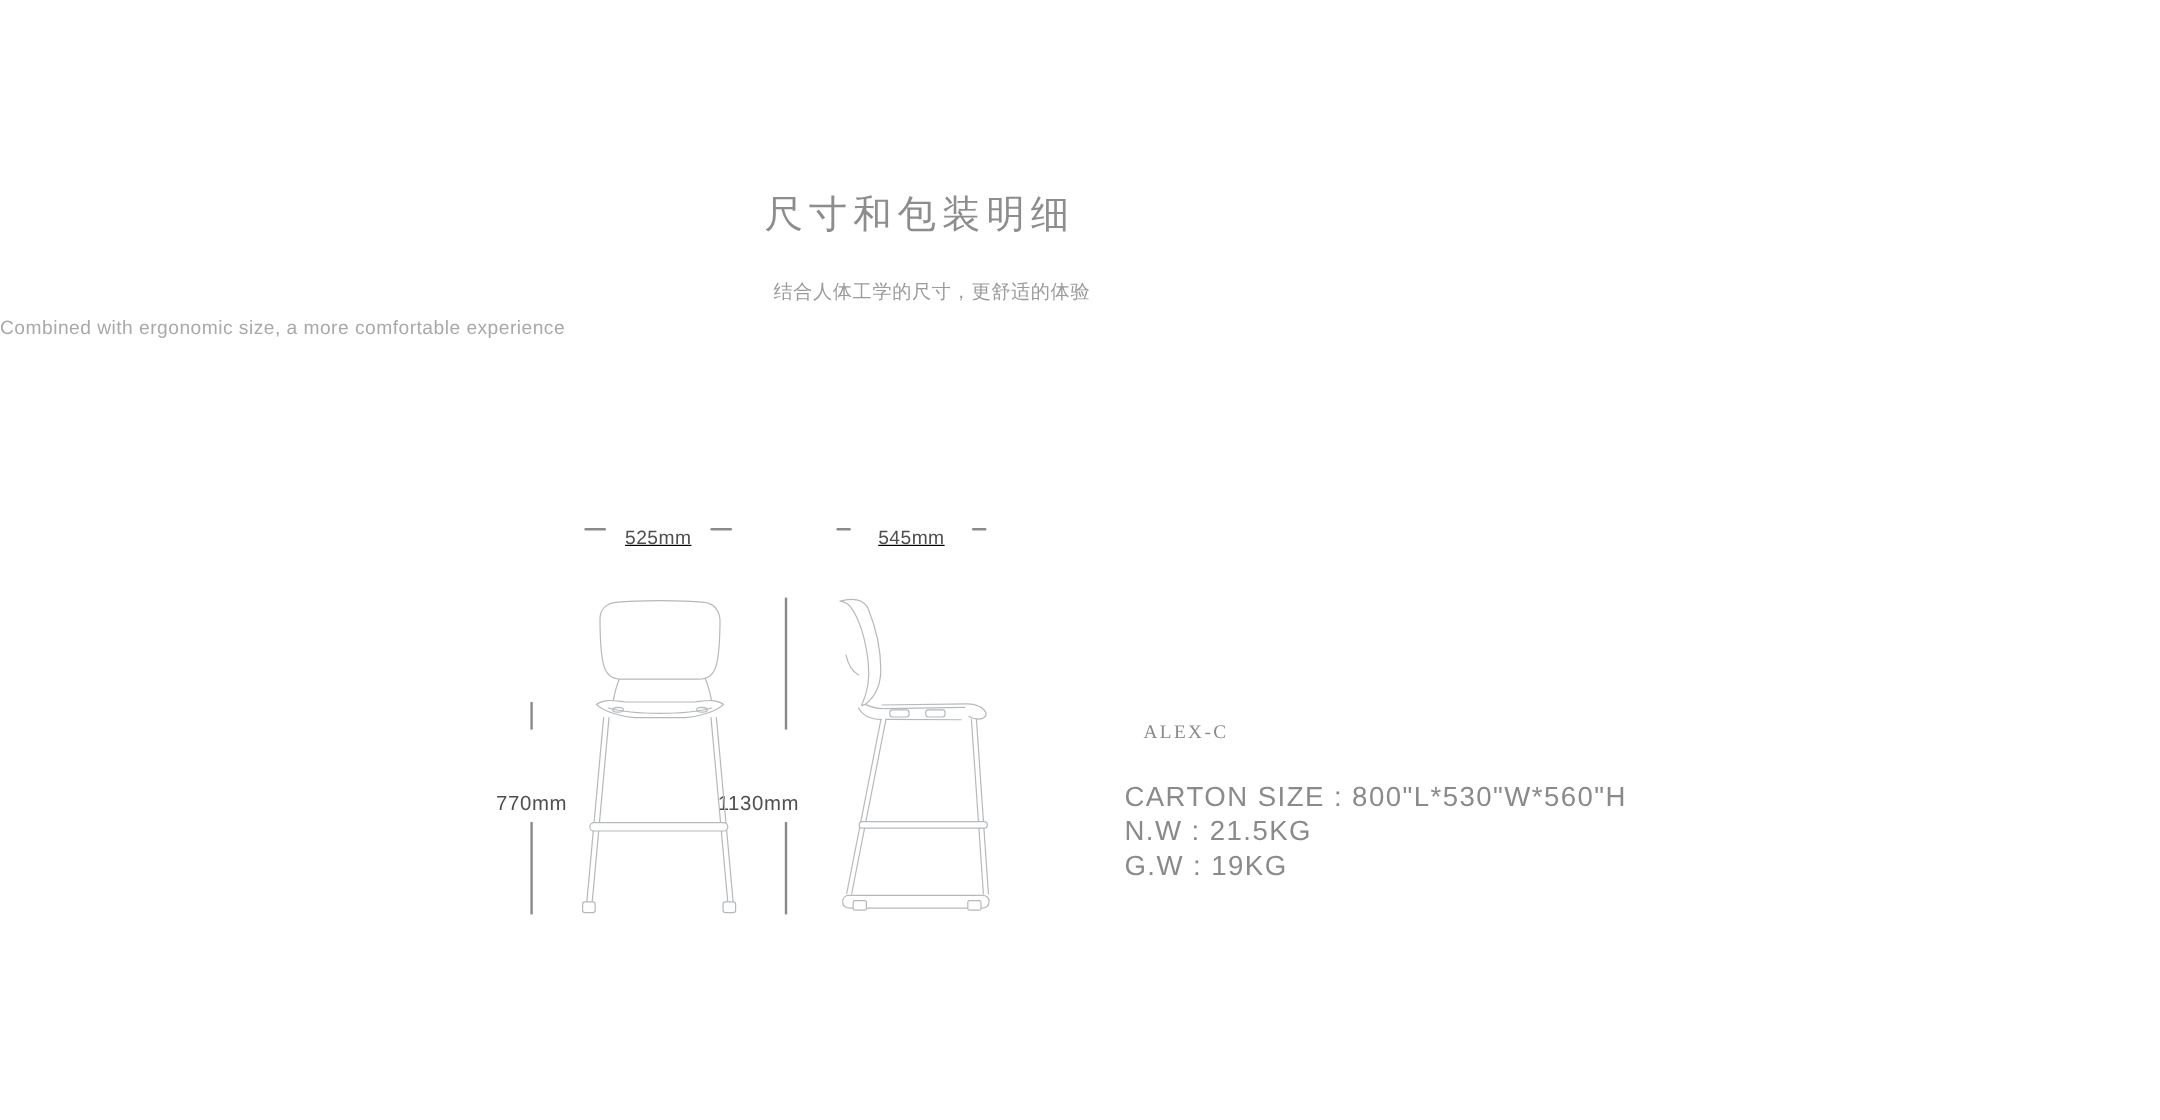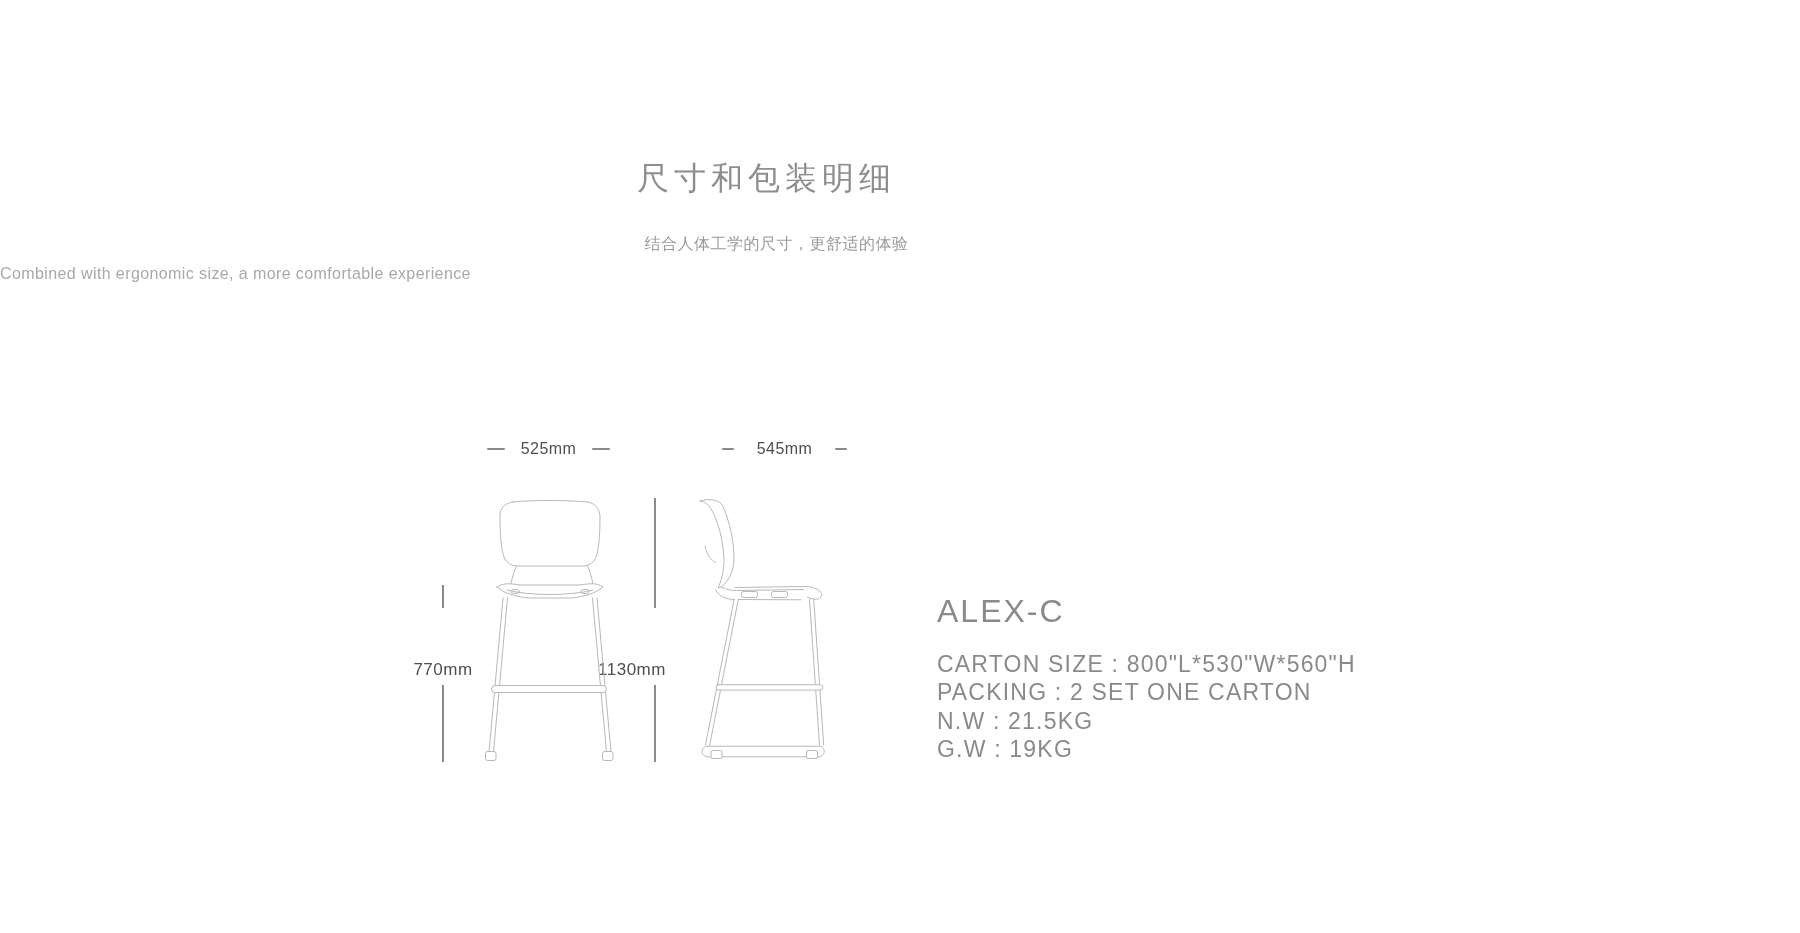--- a/index.html
+++ b/index.html
@@ -18,29 +18,30 @@
     text-align:center;font-size:16px;line-height:20px;font-weight:400;
     letter-spacing:.5px;color:#9b9b9b;padding-left:20px;
   }
   .sub-en{
     position:absolute;left:0;right:0;top:264px;margin:0;
     text-align:left;font-size:16px;line-height:20px;font-weight:400;
     letter-spacing:.4px;color:#a9a9a9;
   }
   
   .dim-row{
-    position:absolute;top:440px;height:17px;display:flex;align-items:center;
+    position:absolute;top:440px;height:17px;display:flex;align-items:flex-start;
     justify-content:space-between;
+    text-decoration:underline;
   }
   .dim-row .dash{display:block;height:2px;border-radius:1px;background:#8a8a8a;}
   .dim-row .dash.w18{width:18px;}
   .dim-row .dash.w12{width:12px;}
   .dim-label{font-size:16px;color:#4f4f4f;letter-spacing:.4px;white-space:nowrap;}
   #dimFront{left:487px;width:123px;}
-  #dimSide{left:722px;width:125px;}
+  #dimSide{left:697px;width:125px;}
   .vseg{position:absolute;width:1.5px;background:#8a8a8a;}
   #v770a{left:442px;top:585px;height:23px;}
   #v770b{left:442px;top:685px;height:77px;}
   #v1130a{left:654px;top:498px;height:110px;}
   #v1130b{left:654px;top:685px;height:77px;}
   .vlabel{
     position:absolute;transform:translate(-50%,-50%);
     font-size:17px;color:#4f4f4f;letter-spacing:.5px;white-space:nowrap;margin-top:24px;
   }
   #lab770{left:443px;top:646px;}
@@ -48,21 +49,21 @@
   
   .drawing{position:absolute;left:420px;top:470px;}
   .drawing path,.drawing rect,.drawing ellipse,.drawing line{
     stroke:#b5b9bc;stroke-width:1;fill:none;
     stroke-linecap:round;stroke-linejoin:round;
   }
   .drawing .wfill{fill:#ffffff;}
   
   .specs{position:absolute;left:937px;top:597px;color:#8a8a8a;}
   .specs .model{
-    font-size:32px;line-height:28px;letter-spacing:2px;margin:0 0 25px 0;
+    font-size:16px;line-height:28px;letter-spacing:2px;margin:0 0 25px 16px;font-family:Liberation Serif, serif;
   }
   .specs .spec-line{
     font-size:23px;line-height:28.4px;letter-spacing:1.2px;white-space:nowrap;
   }
 </style>
 </head>
 <body>
 
 <div class="page">
 
@@ -146,18 +147,17 @@
       <path d="M 737 590.5 L 804 589.5"></path>
       <path d="M 738 599.5 L 801 599.8"></path>
       <rect x="741.5" y="591.5" width="16" height="6" rx="2"></rect>
       <rect x="771.5" y="591.5" width="16" height="6" rx="2"></rect>
     </g>
   </svg>
 
   <div class="specs">
     <div class="model">ALEX-C</div>
     <div class="spec-line">CARTON SIZE : 800"L*530"W*560"H</div>
-    <div class="spec-line">PACKING : 2 SET ONE CARTON</div>
     <div class="spec-line">N.W : 21.5KG</div>
     <div class="spec-line">G.W : 19KG</div>
   </div>
 
 </div>
 
 </body></html>

